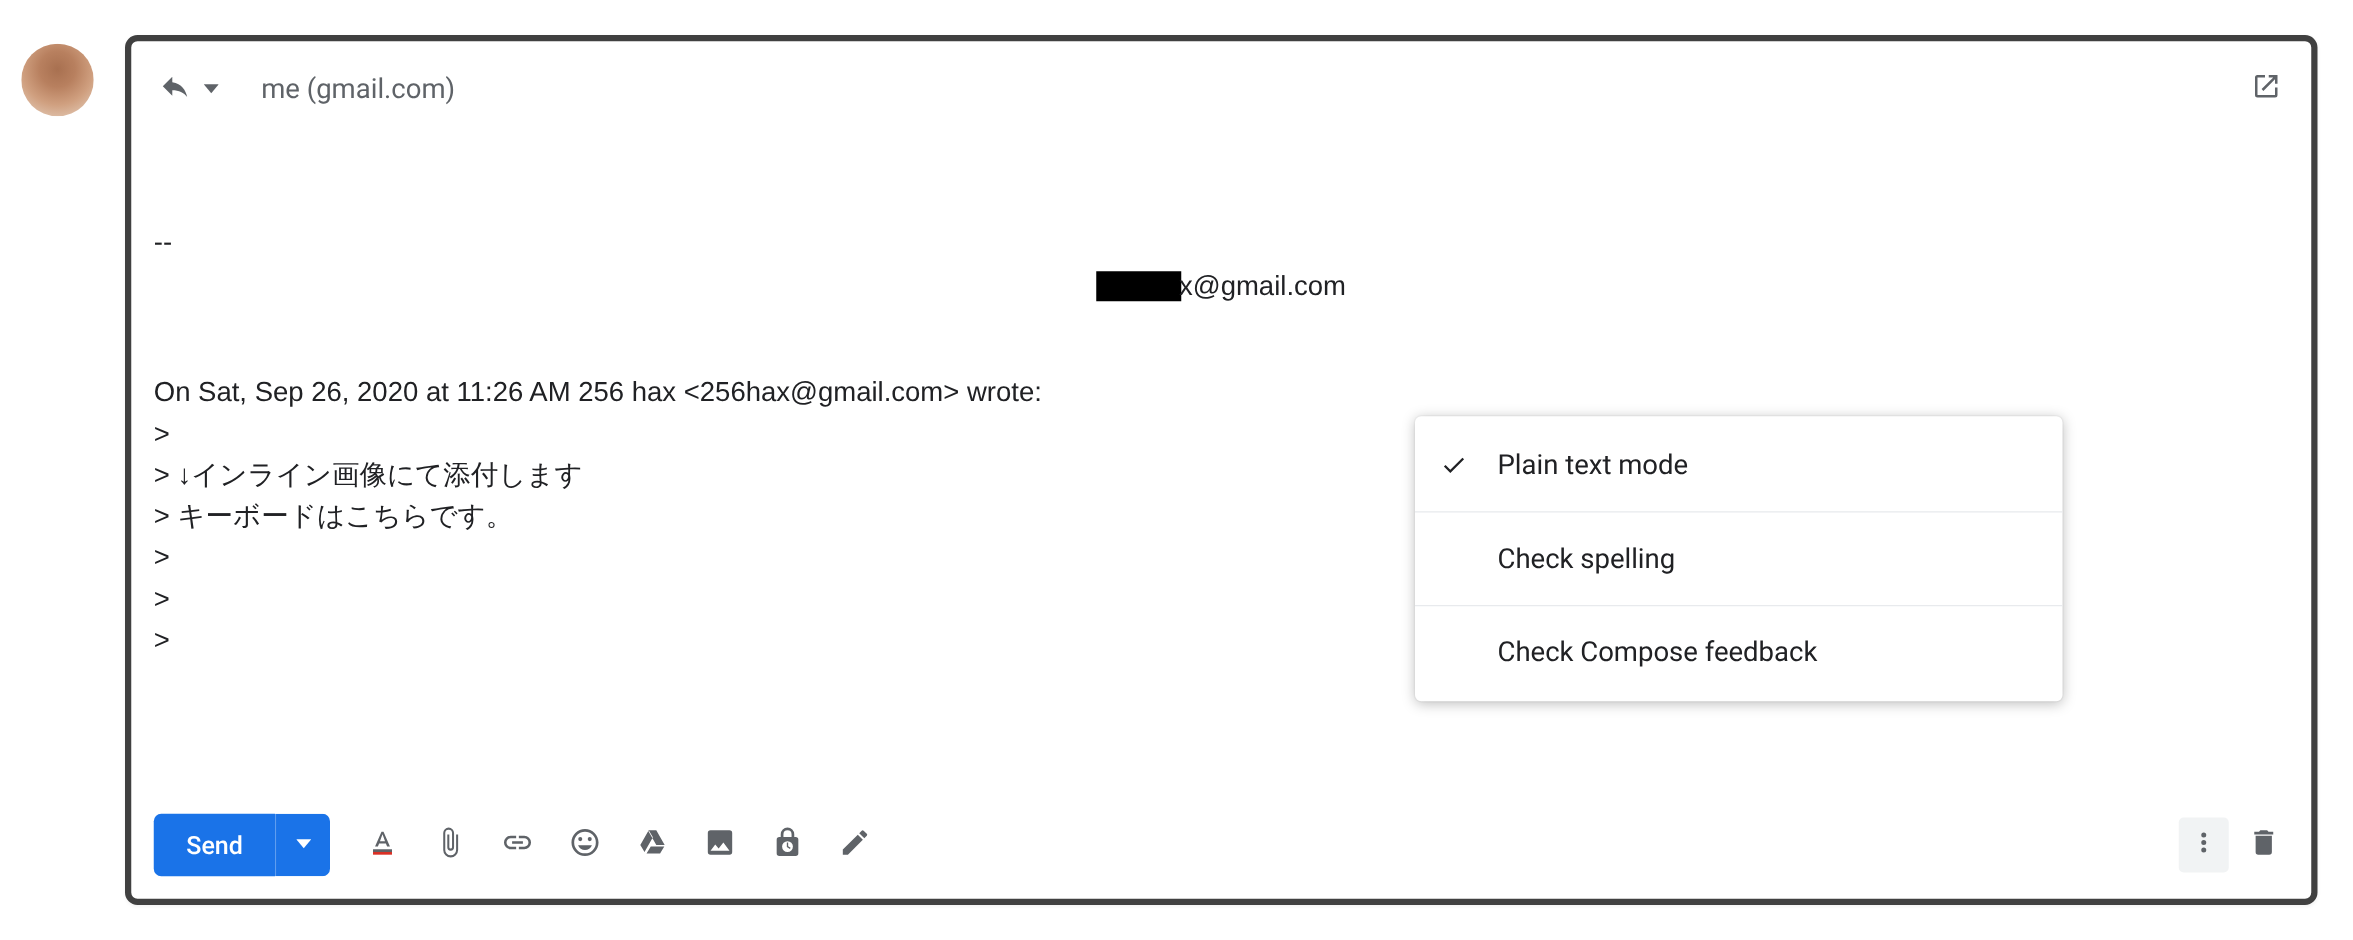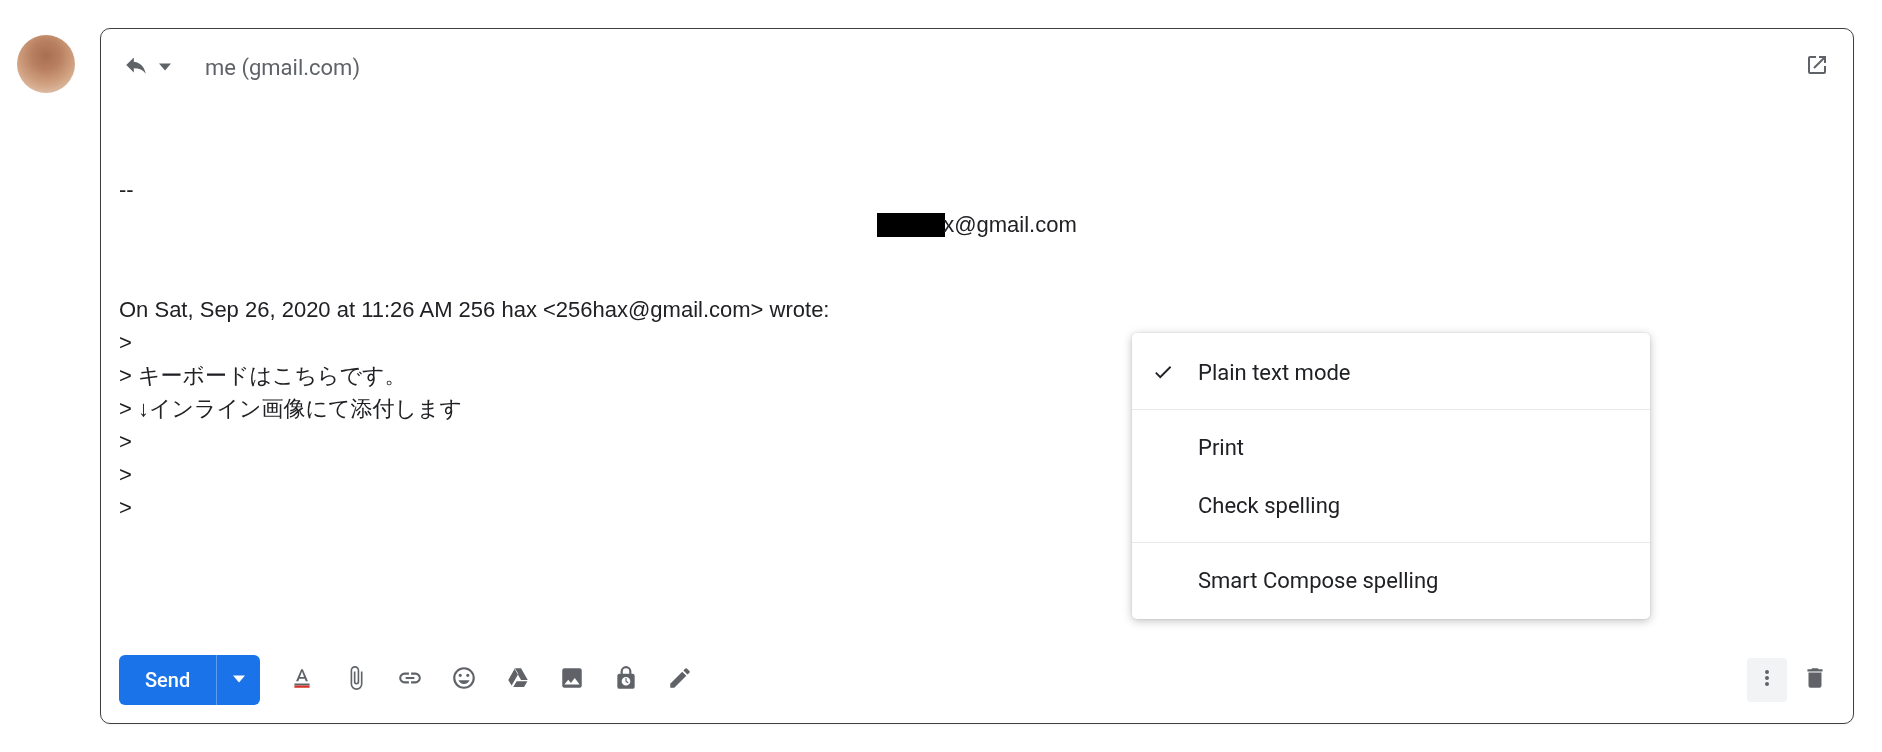--- a/index.html
+++ b/index.html
@@ -33,21 +33,21 @@
       background: radial-gradient(circle at 50% 35%, #a87050 0%, #b8805f 30%, #d0a080 60%, #e8d5c4 100%);
     }
     
     .compose-card {
       position: absolute;
       top: 28px;
       left: 100px;
       right: 28px;
       bottom: 28px;
       background: #ffffff;
-      border: 1px solid #404040;
+      border: 5px solid #404040;
       border-radius: 10px;
       box-shadow: 0 1px 3px rgba(0,0,0,0.05);
     }
     
     .reply-header {
       display: flex;
       align-items: center;
       padding: 18px 18px 0 18px;
     }
     
@@ -303,22 +303,22 @@
     </div>
   </div>
 
   <div class="compose-body">
     <div class="sig-dashes">--</div>
     <div class="sig-line">
       <span class="redaction"></span><span>x@gmail.com</span>
     </div>
     <div class="quote-intro">On Sat, Sep 26, 2020 at 11:26 AM 256 hax &lt;256hax@gmail.com&gt; wrote:</div>
     <div class="quote-line">&gt;</div>
+    <div class="quote-line">&gt; ↓インライン画像にて添付します</div>
     <div class="quote-line">&gt; キーボードはこちらです。</div>
-    <div class="quote-line">&gt; ↓インライン画像にて添付します</div>
     <div class="quote-line">&gt;</div>
     <div class="quote-line">&gt;</div>
     <div class="quote-line">&gt;</div>
   </div>
 
   <div class="toolbar">
     <div class="send-button-group">
       <button class="send-main">Send</button>
       <button class="send-more">
         <span>
@@ -414,24 +414,20 @@
     <span class="menu-check">
       <svg viewBox="0 0 24 24">
           <path d="M9 16.17L4.83 12l-1.42 1.41L9 19 21 7l-1.41-1.41L9 16.17z" fill="#202124"></path>
         </svg>
     </span>
     <span>Plain text mode</span>
   </div>
   <div class="menu-separator"></div>
   <div class="menu-item">
     <span class="menu-check"></span>
-    <span>Print</span>
-  </div>
-  <div class="menu-item">
-    <span class="menu-check"></span>
     <span>Check spelling</span>
   </div>
   <div class="menu-separator"></div>
   <div class="menu-item">
     <span class="menu-check"></span>
-    <span>Smart Compose spelling</span>
+    <span>Check Compose feedback</span>
   </div>
 </div>
 
 </body></html>

